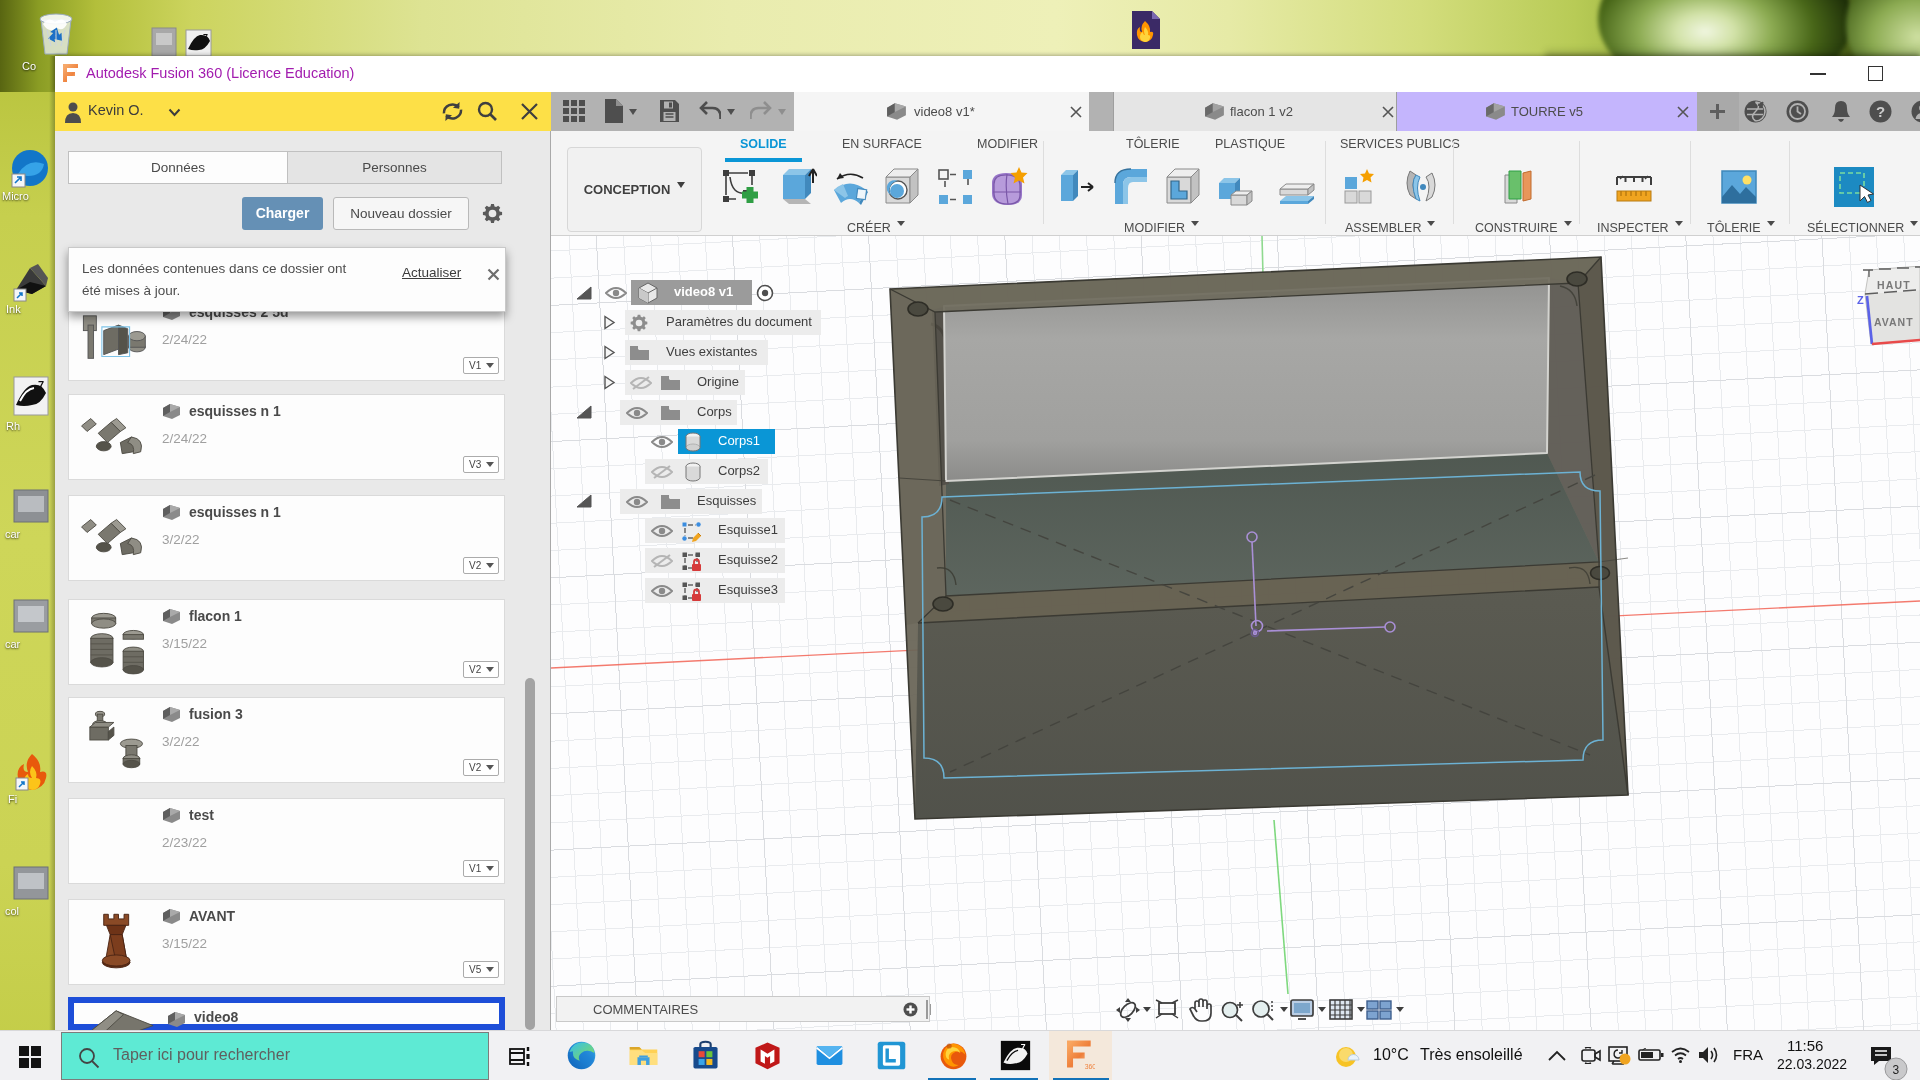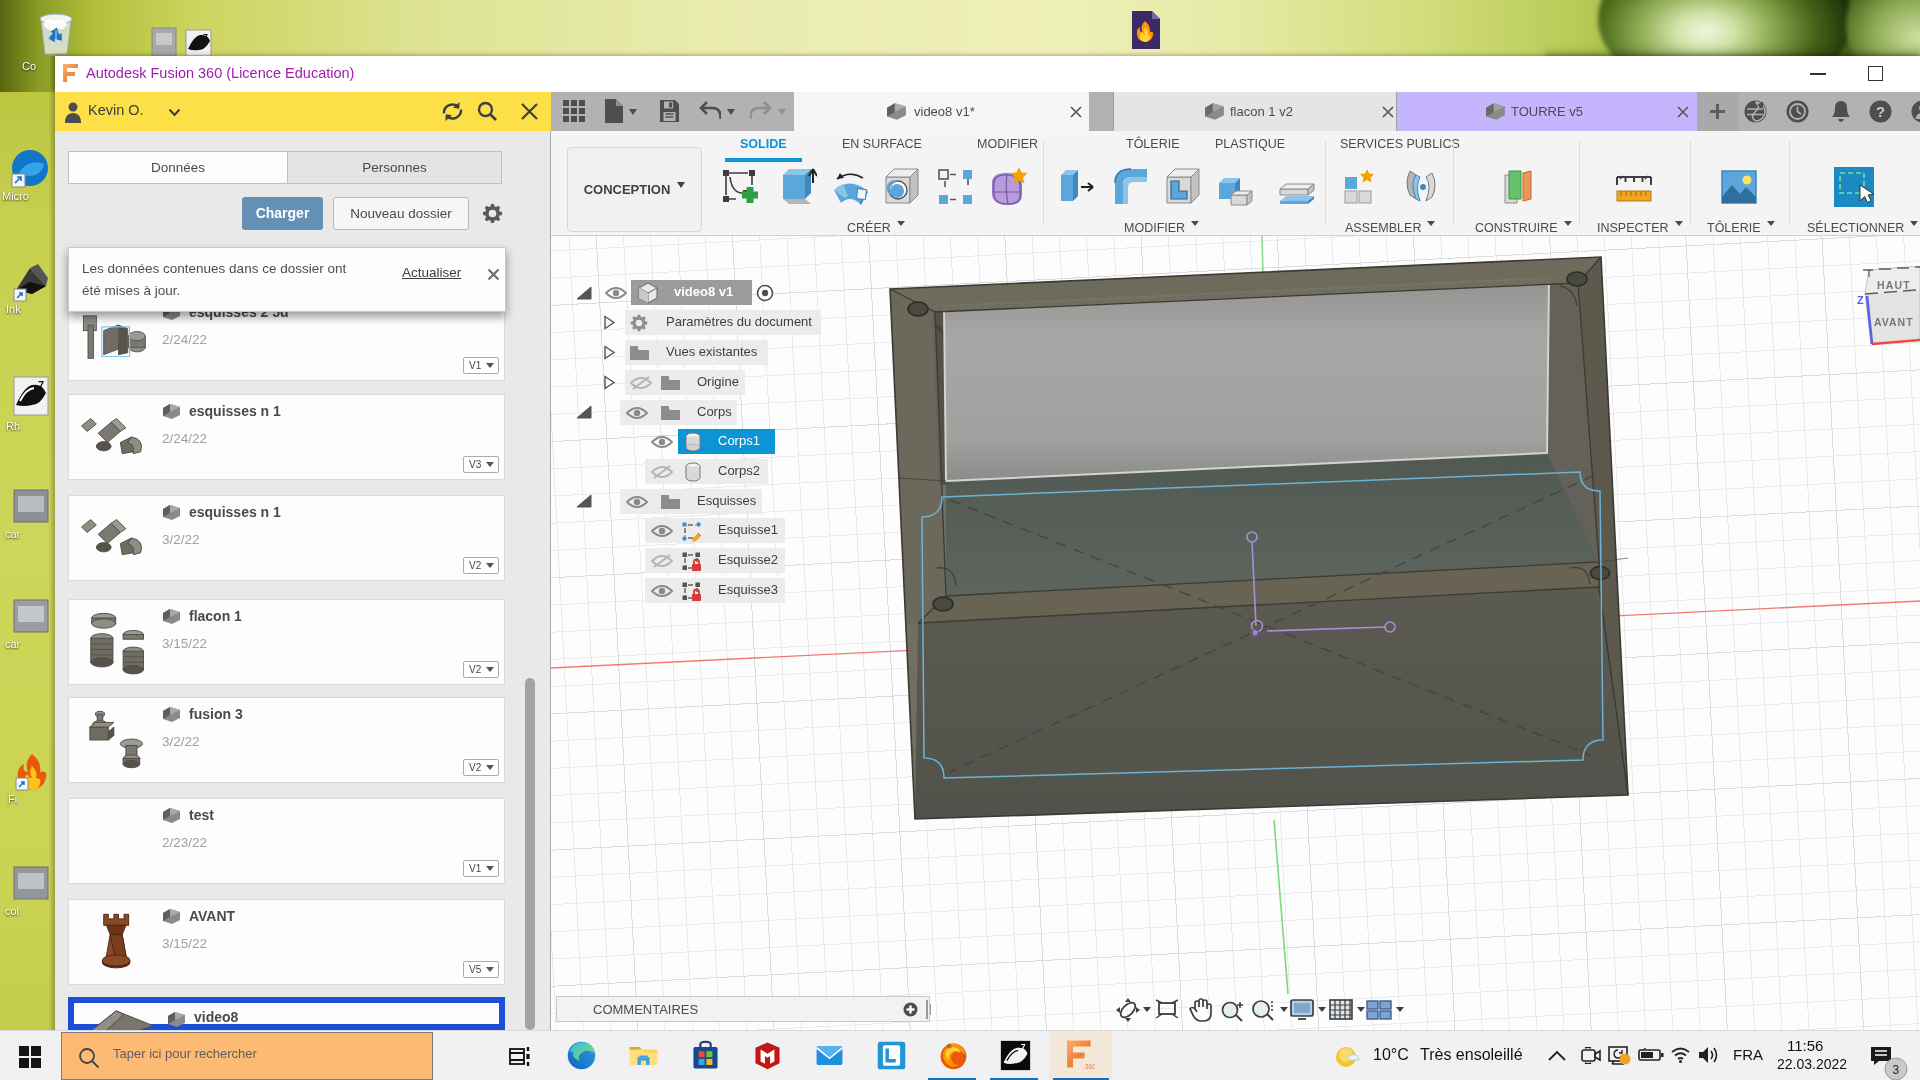--- a/index.html
+++ b/index.html
@@ -66,21 +66,21 @@
  repeating-linear-gradient(90deg,#e9ebee 0px,#e9ebee 1px,transparent 1px,transparent 27.2px),
  repeating-linear-gradient(0deg,#e9ebee 0px,#e9ebee 1px,transparent 1px,transparent 27.2px);
 transform:rotate(-3deg);}
 #navbar{position:absolute;left:5px;top:7px;width:374px;height:26px;background:#f2f2f2;border:1px solid #c9c9c9;font-size:13px;color:#4c4c4c;}
 #combar{position:absolute;left:5px;top:760px;width:374px;height:26px;background:#f2f2f2;border:1px solid #c9c9c9;font-size:13px;color:#4c4c4c;}
 .trow{position:absolute;height:26px;font-size:13px;color:#3e3e3e;}
 .trbg{position:absolute;top:0;height:25px;background:#ececec;}
 
 
 #taskbar{left:0;top:1030px;width:1920px;height:50px;background:#f1f1f3;border-top:1px solid #d8d8da;}
-#searchbox{position:absolute;left:61px;top:1px;width:372px;height:48px;background:#fdba74;border:1px solid #7c7c7c;font-size:13px;color:#5f5f5f;}
+#searchbox{position:absolute;left:61px;top:1px;width:428px;height:48px;background:#5eead4;border:1px solid #7c7c7c;font-size:16px;color:#5f5f5f;}
 .tray{position:absolute;color:#111;}
 .tbicon{position:absolute;top:9px;width:31px;height:31px;}
 </style>
 </head>
 <body>
 <div class="abs" id="desktop"></div>
 <div class="abs" id="desktopTop"></div>
 <div class="abs drop1"></div>
 <div class="abs drop2"></div>
 <div class="abs drop3"></div>

